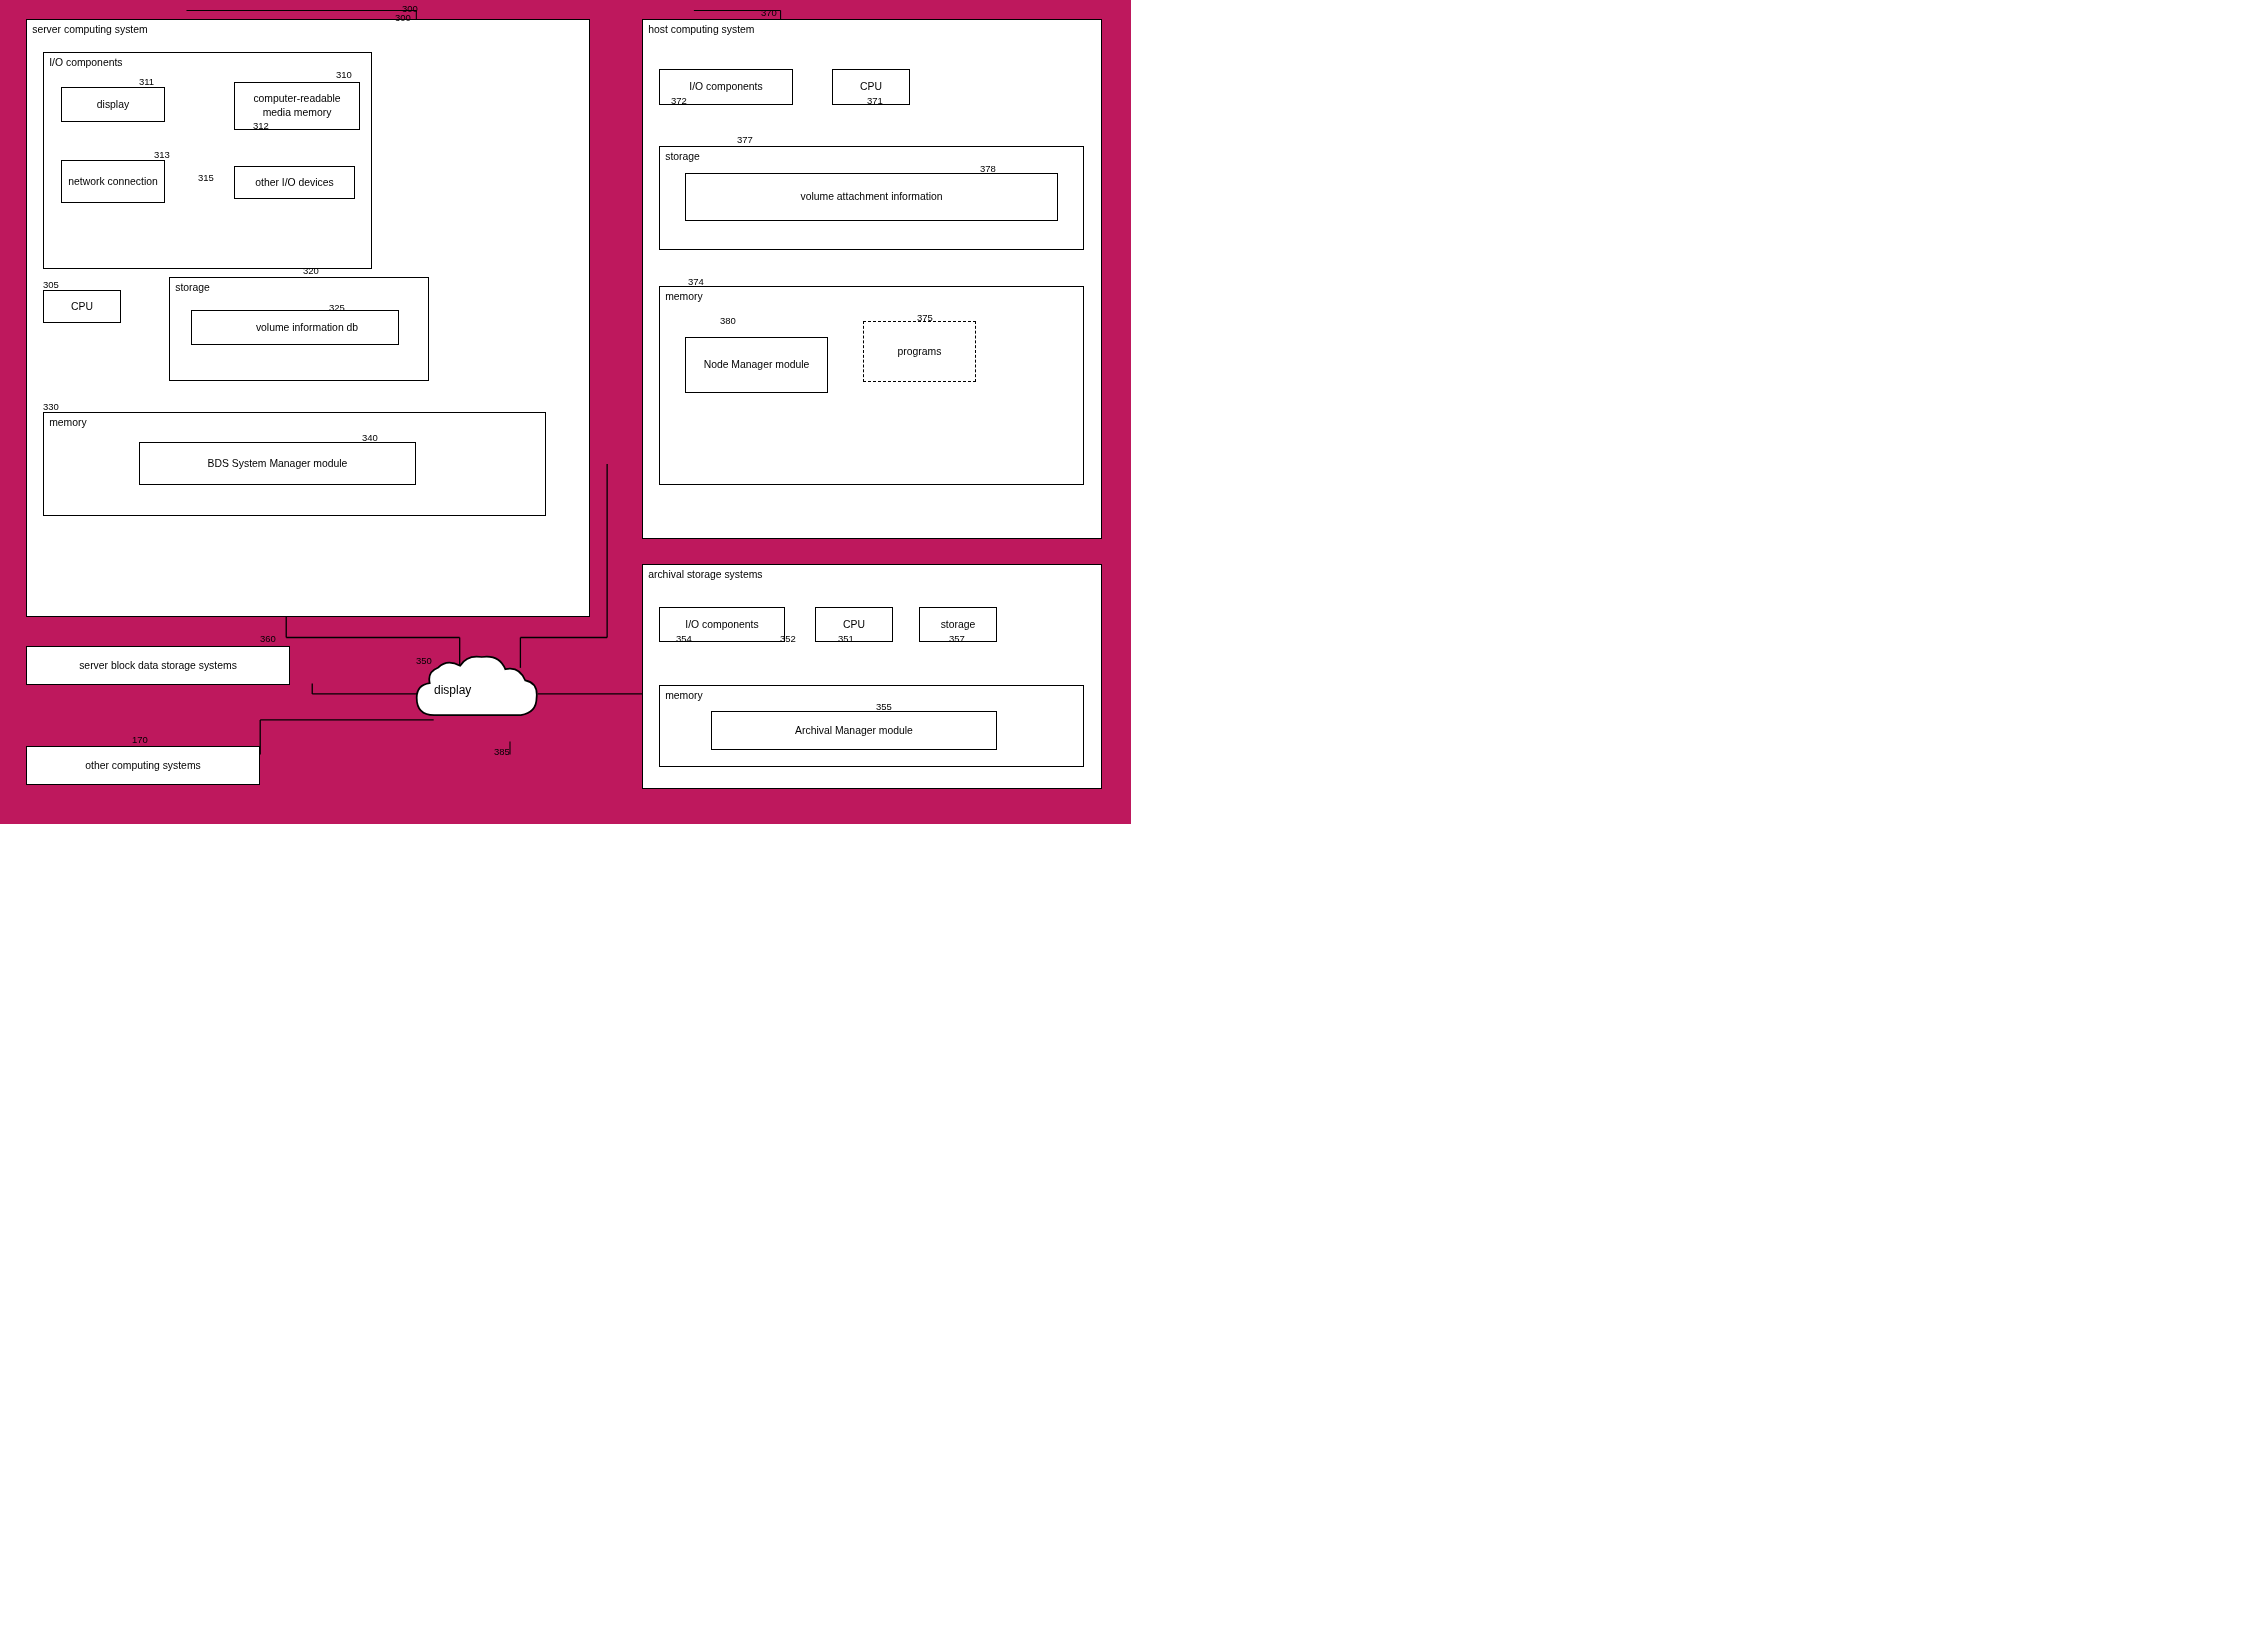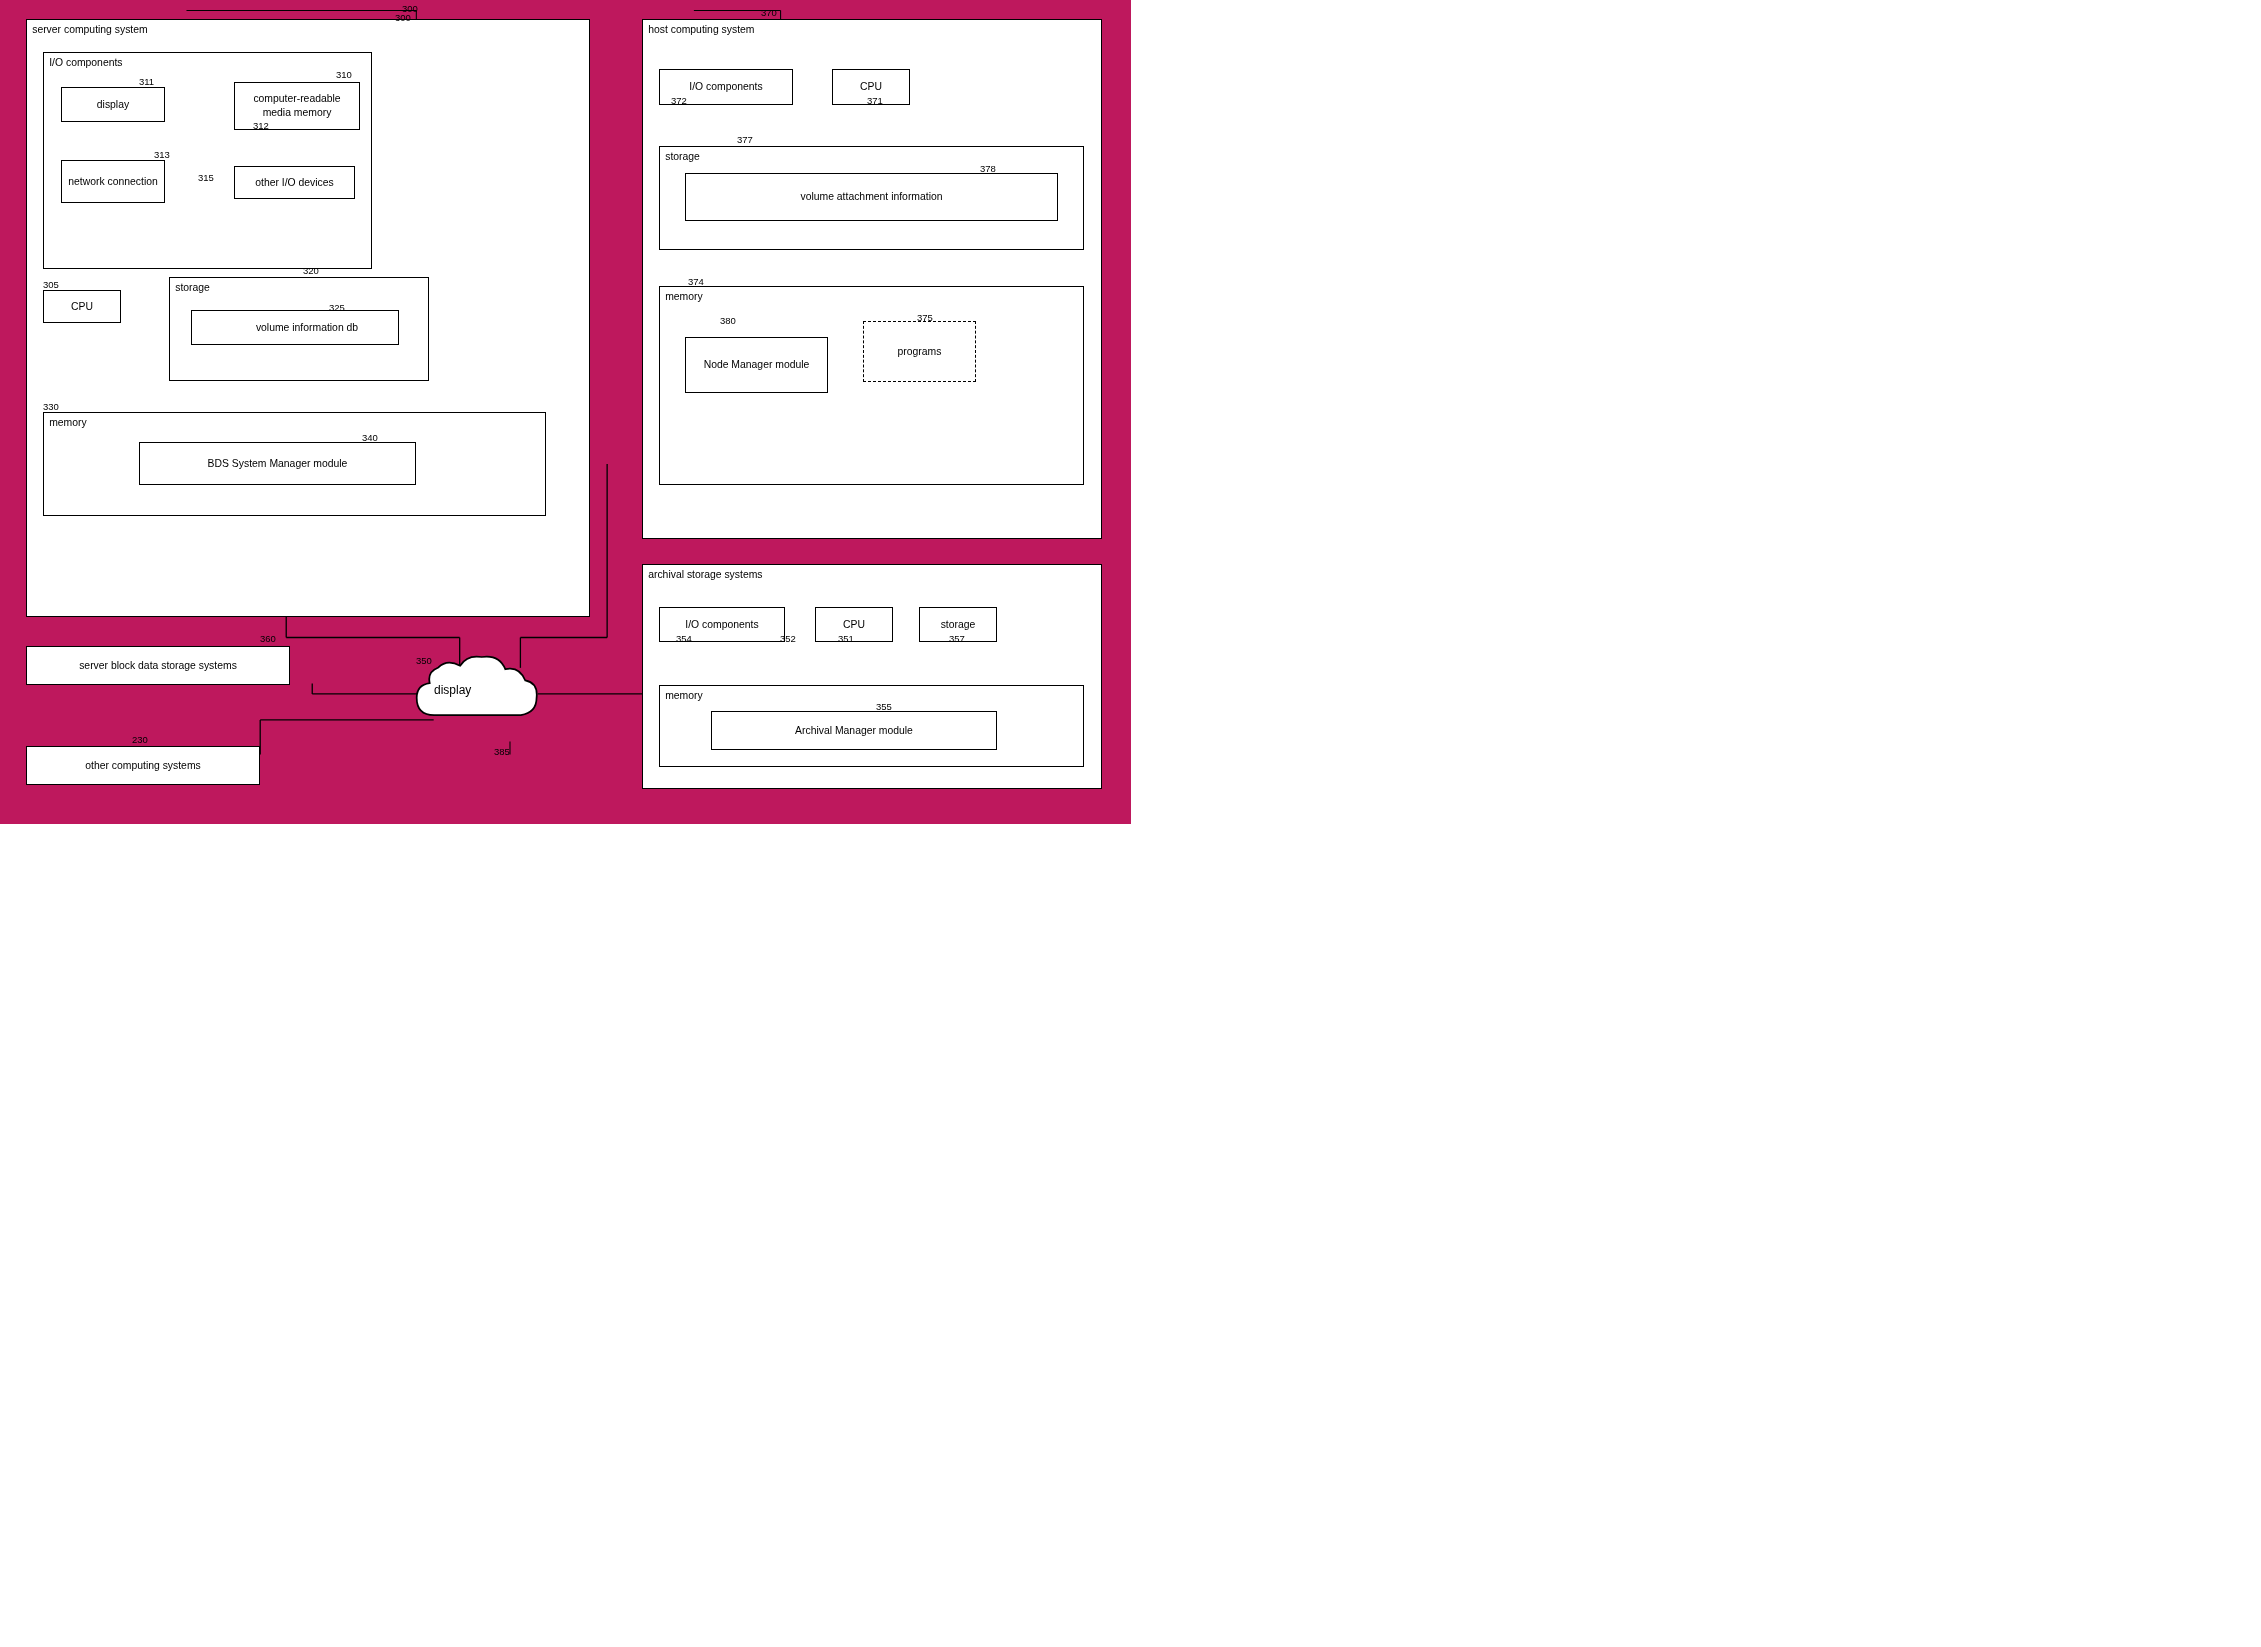--- a/index.html
+++ b/index.html
@@ -249,21 +249,21 @@
   <span class="ref" style="left:494px; top:746px;">385</span>
 
   <div class="box" style="left:26px; top:646px; width:264px; height:39px;">
     <div class="box-text">server block data storage systems</div>
   </div>
   <span class="ref" style="left:260px; top:633px;">360</span>
 
   <div class="box" style="left:26px; top:746px; width:234px; height:39px;">
     <div class="box-text">other computing systems</div>
   </div>
-  <span class="ref" style="left:132px; top:734px;">230</span>
+  <span class="ref" style="left:132px; top:734px;">170</span>
 
   <svg class="lines-svg">
 
     <polyline points="220,14 470,14 470,22" fill="none" stroke="#000" stroke-width="1.2"></polyline>
 
     <polyline points="320,55 415,55 415,62" fill="none" stroke="#000" stroke-width="1.2"></polyline>
 
     <polyline points="820,14 900,14 900,22" fill="none" stroke="#000" stroke-width="1.2"></polyline>
 
     <line x1="330" y1="712" x2="330" y2="757" stroke="#000" stroke-width="1.5"></line>

